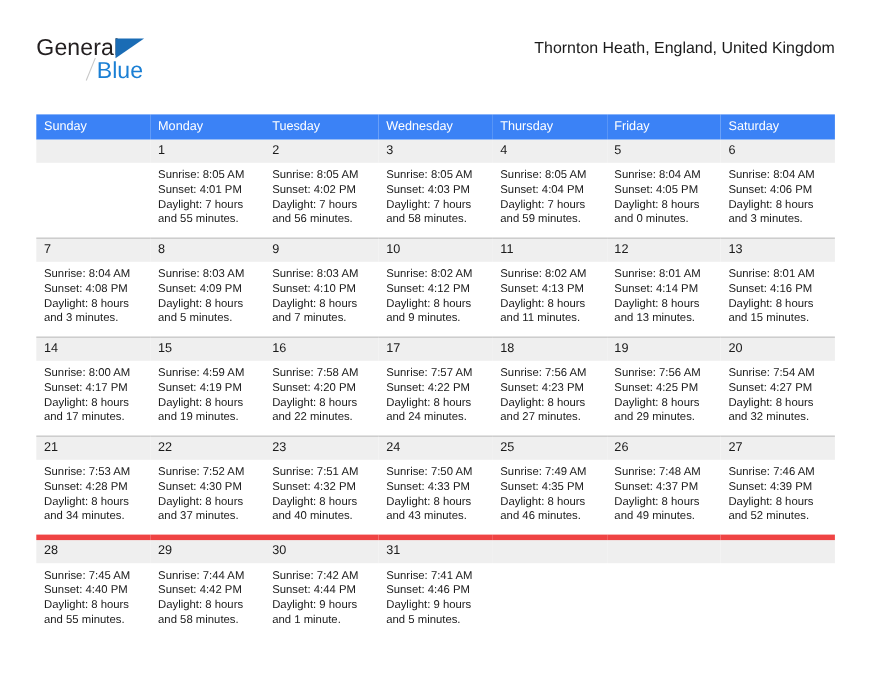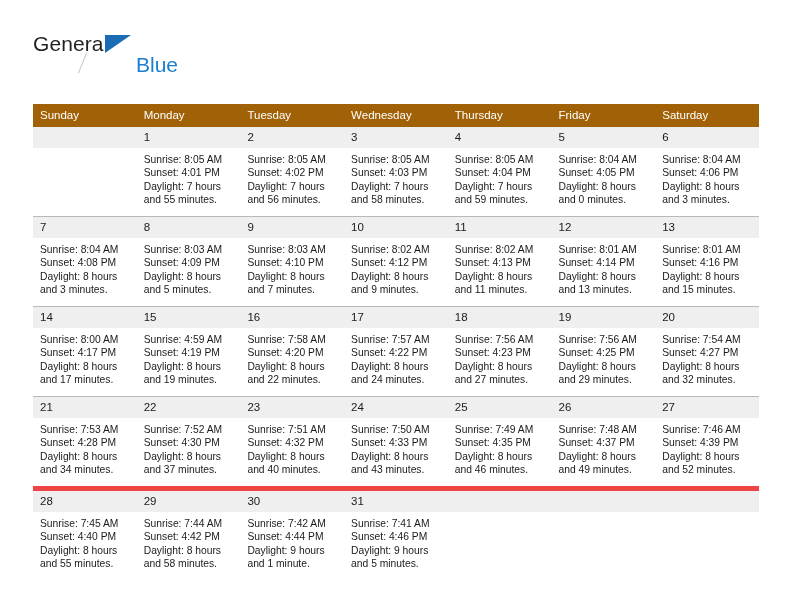--- a/index.html
+++ b/index.html
@@ -54,21 +54,20 @@
     border-left: 26px solid #1a6cb5;
     border-bottom: 18px solid transparent;
   }
   .logo-blue {
     position: absolute;
     left: 55px;
     top: 21px;
     font-size: 21px;
     color: #1a7fd4;
     line-height: 24px;
-    margin-left: 48px;
   }
   .logo-slash {
     position: absolute;
     left: 49px;
     top: 20px;
     width: 1px;
     height: 22px;
     background: #c8c8c8;
     transform: rotate(22deg);
   }
@@ -98,21 +97,21 @@
     position: absolute;
     left: 33px;
     top: 104px;
     width: 726px;
     border-collapse: collapse;
     table-layout: fixed;
   }
   .calendar col { width: 103.71px; }
 
   .dow-row th {
-    background: #a16207;
+    background: #3b82f6;
     color: #ffffff;
     font-size: 11.5px;
     font-weight: normal;
     text-align: left;
     padding: 5px 0 5px 7px;
     height: 12px;
     line-height: 13px;
   }
 
   .week-row > td {
@@ -150,20 +149,21 @@
   <div class="top">
 
     <div class="logo">
       <span class="logo-general">General</span>
       <span class="logo-tri"></span>
       <span class="logo-slash"></span>
       <span class="logo-blue">Blue</span>
     </div>
 
     <div class="title-wrap">
+      <div class="cal-subtitle">Thornton Heath, England, United Kingdom</div>
     </div>
 
   </div>
 
   <table class="calendar">
     <colgroup>
       <col>
         <col>
         <col>
         <col>

